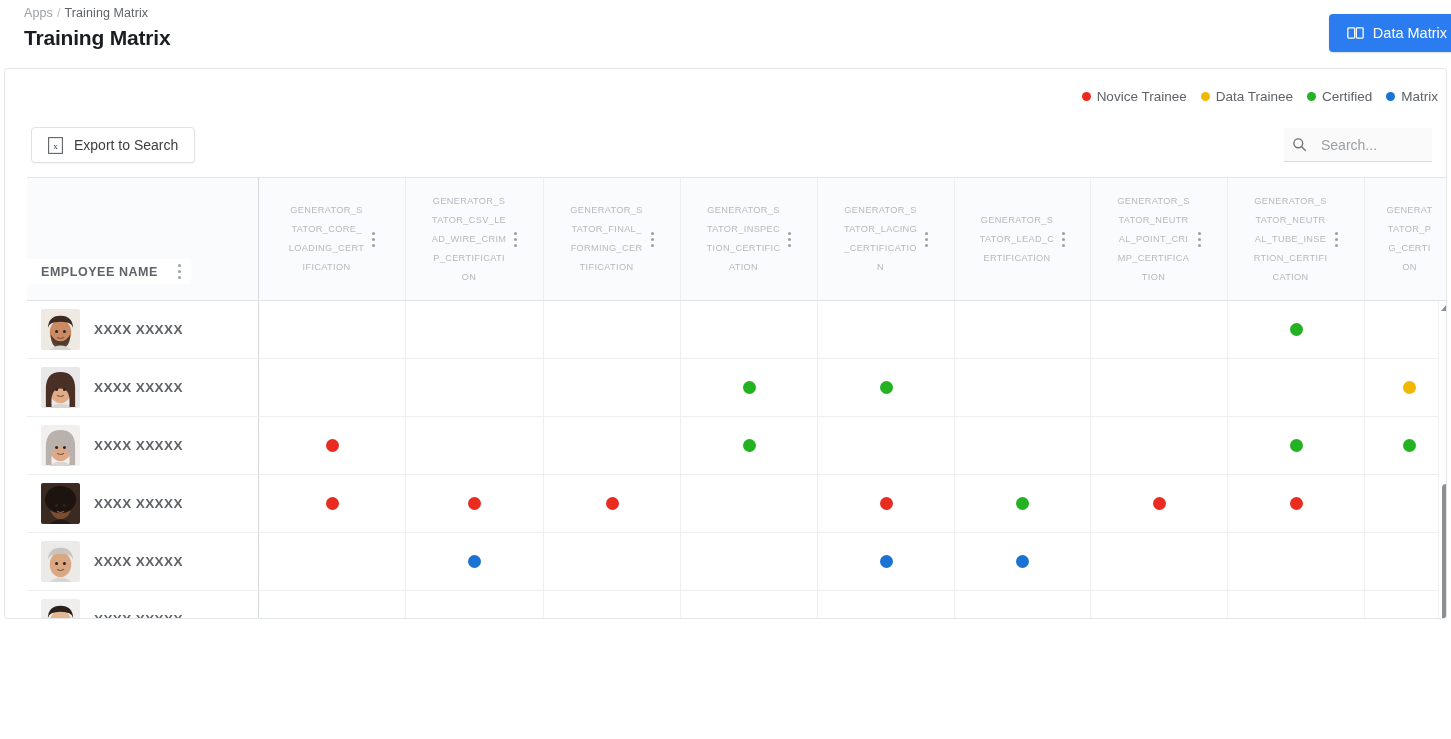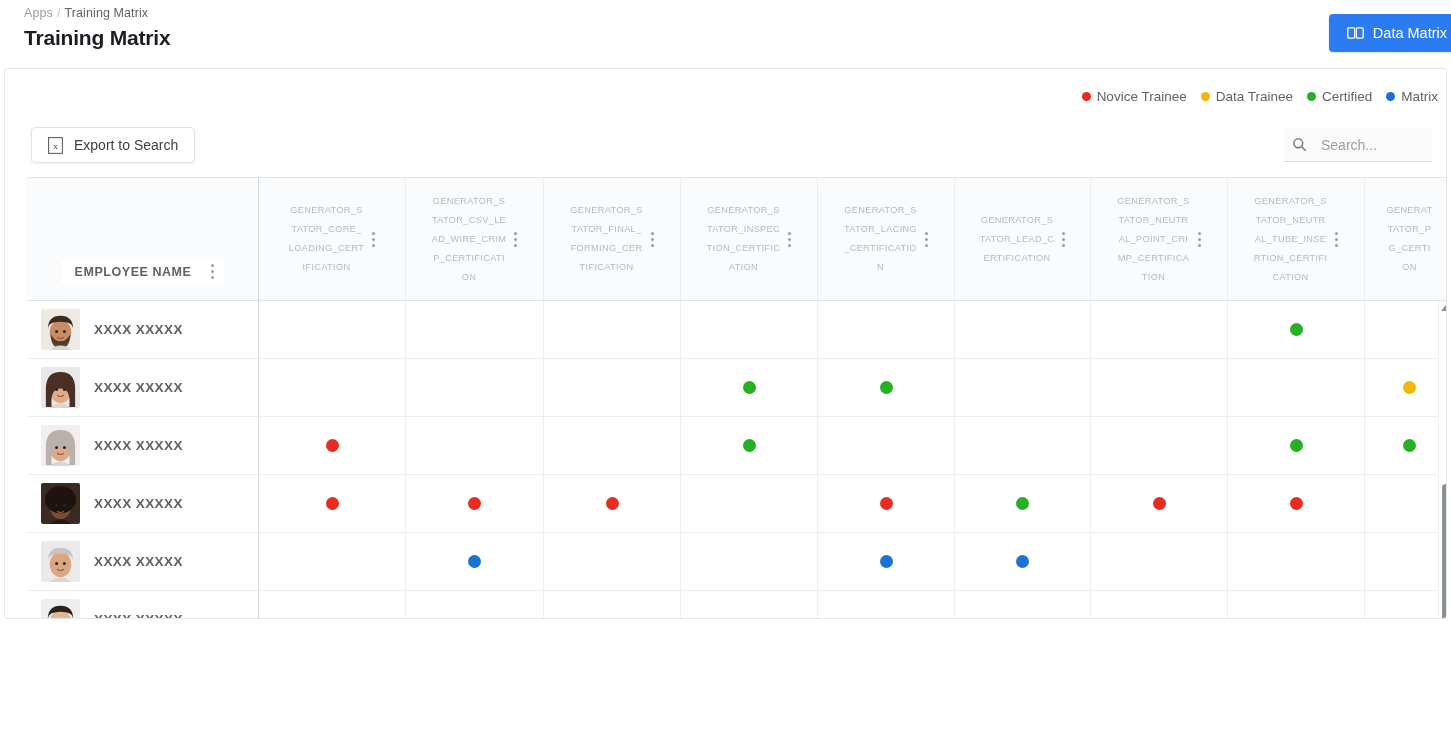--- a/index.html
+++ b/index.html
@@ -81,21 +81,21 @@
     border-top: 1px solid #e4e7ea;
     border-bottom: 1px solid #e0e3e6;
     background: #fafbfc;
     height: 124px;
     margin-left: 22px;
     overflow: hidden;
     width: 1425px;
   }
   .name-head {
     width: 232px; flex: none;
-    display: flex; align-items: flex-end; justify-content: center;
+    display: flex; align-items: flex-end; 
     padding-bottom: 16px;
     border-right: 1px solid #d5d8dc;
     background: #fafbfc;
   }
   .name-head-inner {
     display: flex; align-items: center; gap: 20px;
     background: #fff; padding: 5px 10px 5px 14px; border-radius: 2px;
   }
   .name-head-label { font-size: 12.5px; font-weight: bold; color: #5f6368; letter-spacing: .55px; white-space: nowrap; }
 

